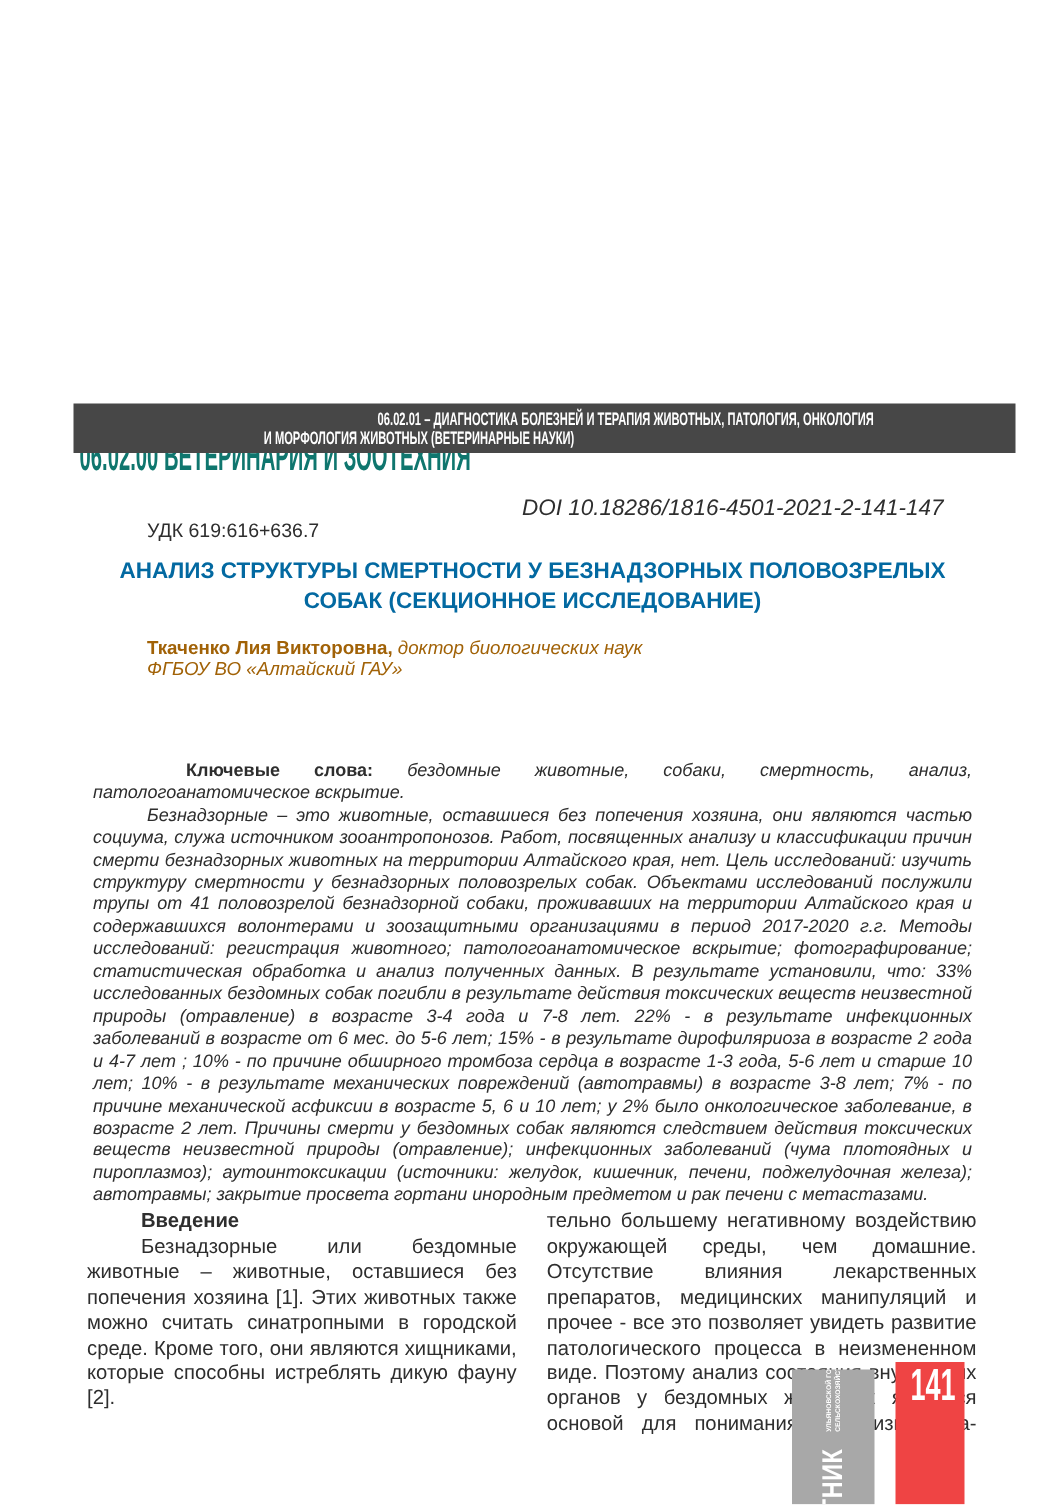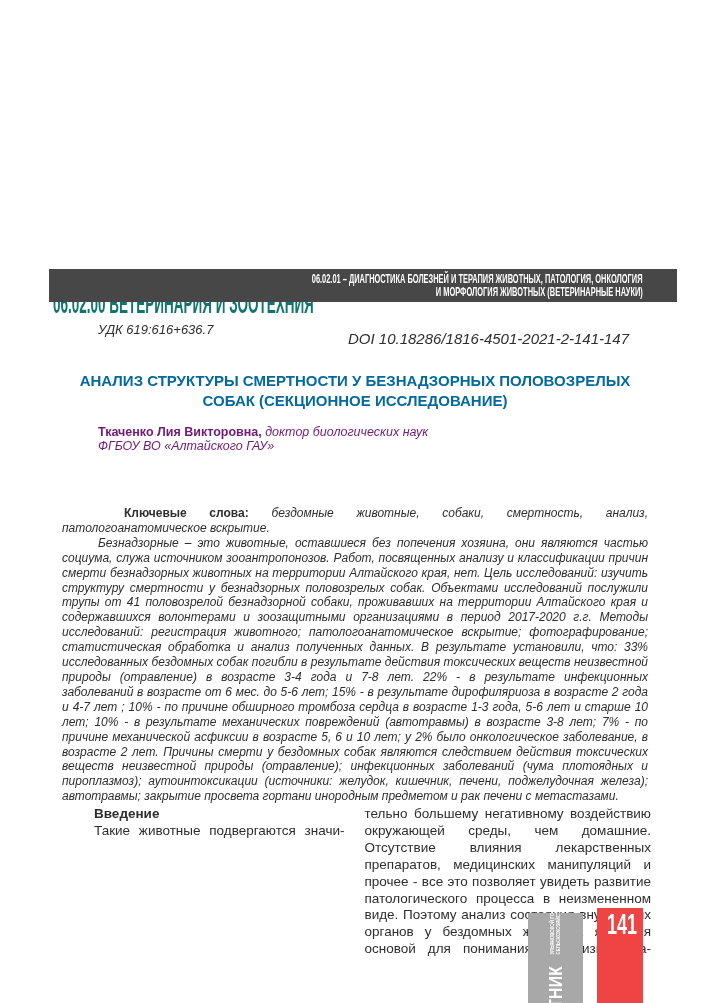--- a/index.html
+++ b/index.html
@@ -15,42 +15,42 @@
   .rubric-title{
     position:absolute;left:53px;top:243px;height:26px;line-height:26px;
     font-size:27px;font-weight:700;color:#0f766e;white-space:nowrap;margin-top:48px;
   }
   .rubric-title .squeeze{
     display:inline-block;transform:scaleX(0.5);transform-origin:left bottom;white-space:nowrap;
   }
   .rubric-band{
     position:absolute;left:49px;top:269px;width:628px;height:33px;
     background:#474747;color:#ffffff;
-    text-align:right;padding:0;box-sizing:border-box;
+    text-align:left;padding:0;box-sizing:border-box;
   }
   .rubric-band .line{
     display:block;line-height:13px;margin-right:34px;
     font-size:12px;font-weight:700;white-space:nowrap;
   }
   .rubric-band .line .squeeze{
     display:inline-block;transform:scaleX(0.62);transform-origin:right center;white-space:nowrap;
   }
   .rubric-band .line:first-child{margin-top:4px;}
   
-  .meta-udk{position:absolute;left:98px;top:322px;font-style:italic;font-size:13px;color:#2e2e2e;}
+  .meta-udk{position:absolute;left:98px;top:346px;font-size:13px;color:#2e2e2e;}
   .meta-doi{position:absolute;left:348px;top:330px;font-style:italic;font-size:15px;color:#2e2e2e;}
   
   .article-title{
     position:absolute;left:62px;top:371px;width:586px;
     text-align:center;font-weight:700;font-size:15px;line-height:19.5px;color:#0369a1;
   }
   
   .author-block{
     position:absolute;left:98px;top:426px;width:500px;
-    font-size:12.5px;line-height:13.8px;color:#701a75;
+    font-size:12.5px;line-height:13.8px;color:#a16207;
   }
   .author-block .name{font-weight:700;font-style:normal;}
   .author-block .it{font-style:italic;}
   
   .abstract-zone{
     position:absolute;left:62px;top:506px;width:586px;
     font-size:12px;line-height:14.9px;text-align:justify;color:#2e2e2e;
   }
   .abstract-zone p{margin:0;text-indent:36px;font-style:italic;}
   .abstract-zone .kw-label{font-weight:700;font-style:normal;padding-left:26px;}
@@ -108,32 +108,32 @@
     </span>
   </div>
 
   <div class="meta-udk">УДК 619:616+636.7</div>
   <div class="meta-doi">DOI 10.18286/1816-4501-2021-2-141-147</div>
 
   <div class="article-title">АНАЛИЗ СТРУКТУРЫ СМЕРТНОСТИ У БЕЗНАДЗОРНЫХ ПОЛОВОЗРЕЛЫХ СОБАК (СЕКЦИОННОЕ ИССЛЕДОВАНИЕ)</div>
 
   <div class="author-block">
     <div><span class="name">Ткаченко Лия Викторовна,</span><span class="it"> доктор биологических наук</span></div>
-    <div class="it">ФГБОУ ВО «Алтайского ГАУ»</div>
+    <div class="it">ФГБОУ ВО «Алтайский ГАУ»</div>
   </div>
 
   <div class="abstract-zone">
     <p><span class="kw-label">Ключевые слова:</span><span> бездомные животные, собаки, смертность, анализ, патологоанатомическое вскрытие.</span></p>
     <p>Безнадзорные – это животные, оставшиеся без попечения хозяина, они являются частью социума, служа источником зооантропонозов. Работ, посвященных анализу и классификации причин смерти безнадзорных животных на территории Алтайского края, нет. Цель исследований: изучить структуру смертности у безнадзорных половозрелых собак. Объектами исследований послужили трупы от 41 половозрелой безнадзорной собаки, проживавших на территории Алтайского края и содержавшихся волонтерами и зоозащитными организациями в период 2017-2020 г.г. Методы исследований: регистрация животного; патологоанатомическое вскрытие; фотографирование; статистическая обработка и анализ полученных данных. В результате установили, что: 33% исследованных бездомных собак погибли в результате действия токсических веществ неизвестной природы (отравление) в возрасте 3-4 года и 7-8 лет. 22% - в результате инфекционных заболеваний в возрасте от 6 мес. до 5-6 лет; 15% - в результате дирофиляриоза в возрасте 2 года и 4-7 лет ; 10% - по причине обширного тромбоза сердца в возрасте 1-3 года, 5-6 лет и старше 10 лет; 10% - в результате механических повреждений (автотравмы) в возрасте 3-8 лет; 7% - по причине механической асфиксии в возрасте 5, 6 и 10 лет; у 2% было онкологическое заболевание, в возрасте 2 лет. Причины смерти у бездомных собак являются следствием действия токсических веществ неизвестной природы (отравление); инфекционных заболеваний (чума плотоядных и пироплазмоз); аутоинтоксикации (источники: желудок, кишечник, печени, поджелудочная железа); автотравмы; закрытие просвета гортани инородным предметом и рак печени с метастазами.</p>
   </div>
 
   <div class="columns">
     <div class="col">
       <h3>Введение</h3>
-      <p class="fill-last">Такие животные подвергаются значи-</p>
+      <p>Безнадзорные или бездомные животные – животные, оставшиеся без попечения хозяина [1]. Этих животных также можно считать синатропными в городской среде. Кроме того, они являются хищниками, которые способны истреблять дикую фауну [2].</p>
     </div>
     <div class="col">
       <p class="fill-last" style="text-indent:0;">тельно большему негативному воздействию окружающей среды, чем домашние. Отсутствие влияния лекарственных препаратов, медицинских манипуляций и прочее - все это позволяет увидеть развитие патологического процесса в неизмененном виде. Поэтому анализ состояния внутренних органов у бездомных животных является основой для понимания механизмов па-</p>
     </div>
   </div>
 
   <div class="journal-block">
     <div class="journal-rot">
       <span class="journal-name">ВЕСТНИК</span>
       <span class="journal-sub">

